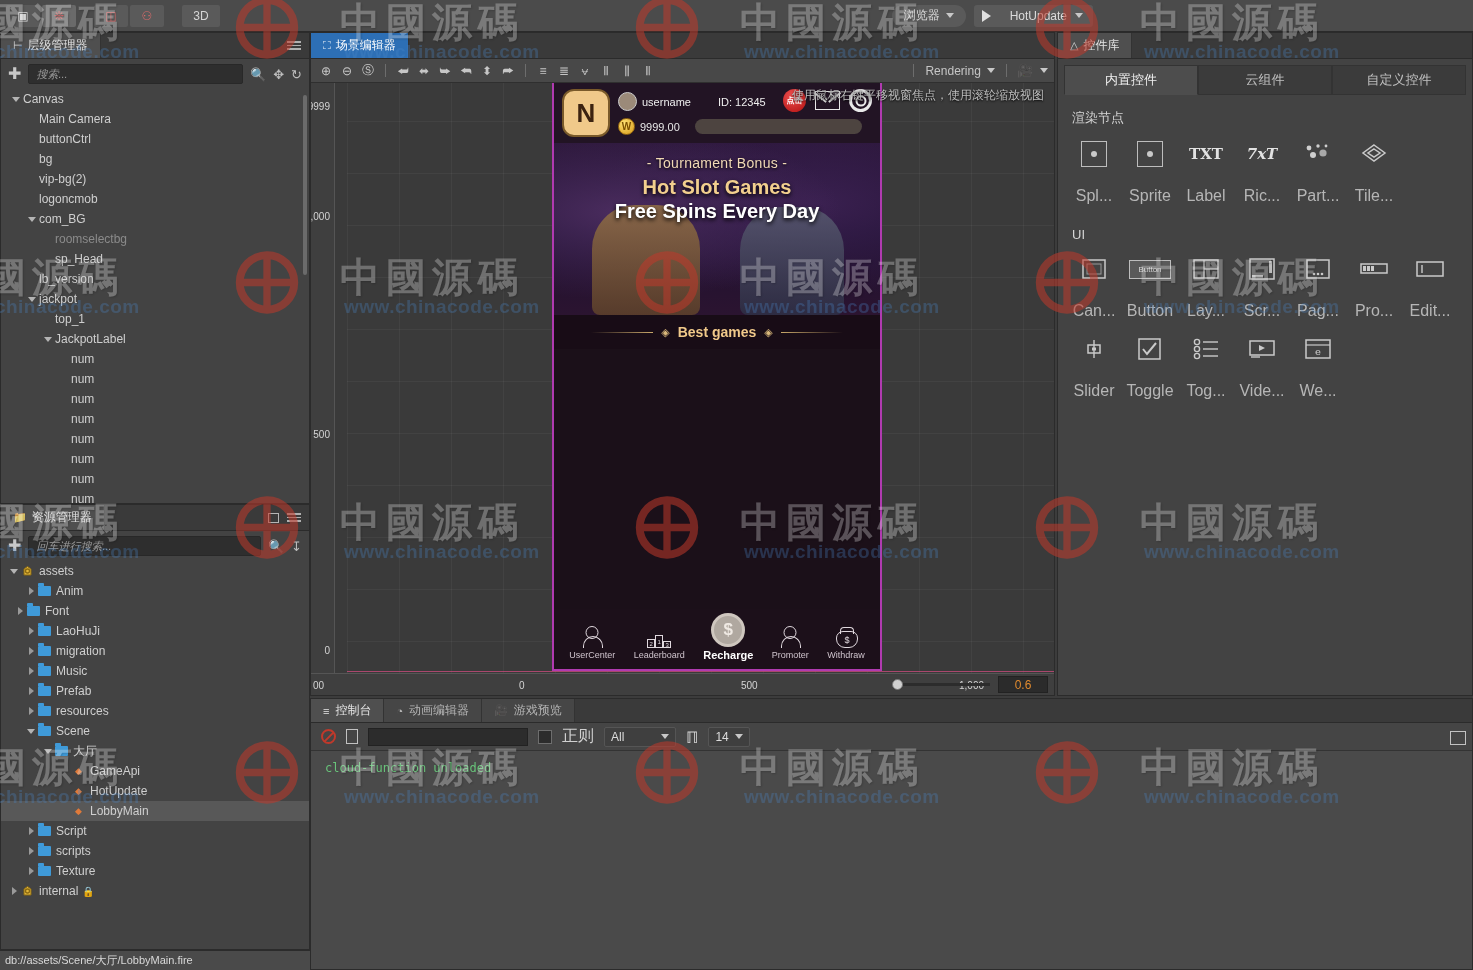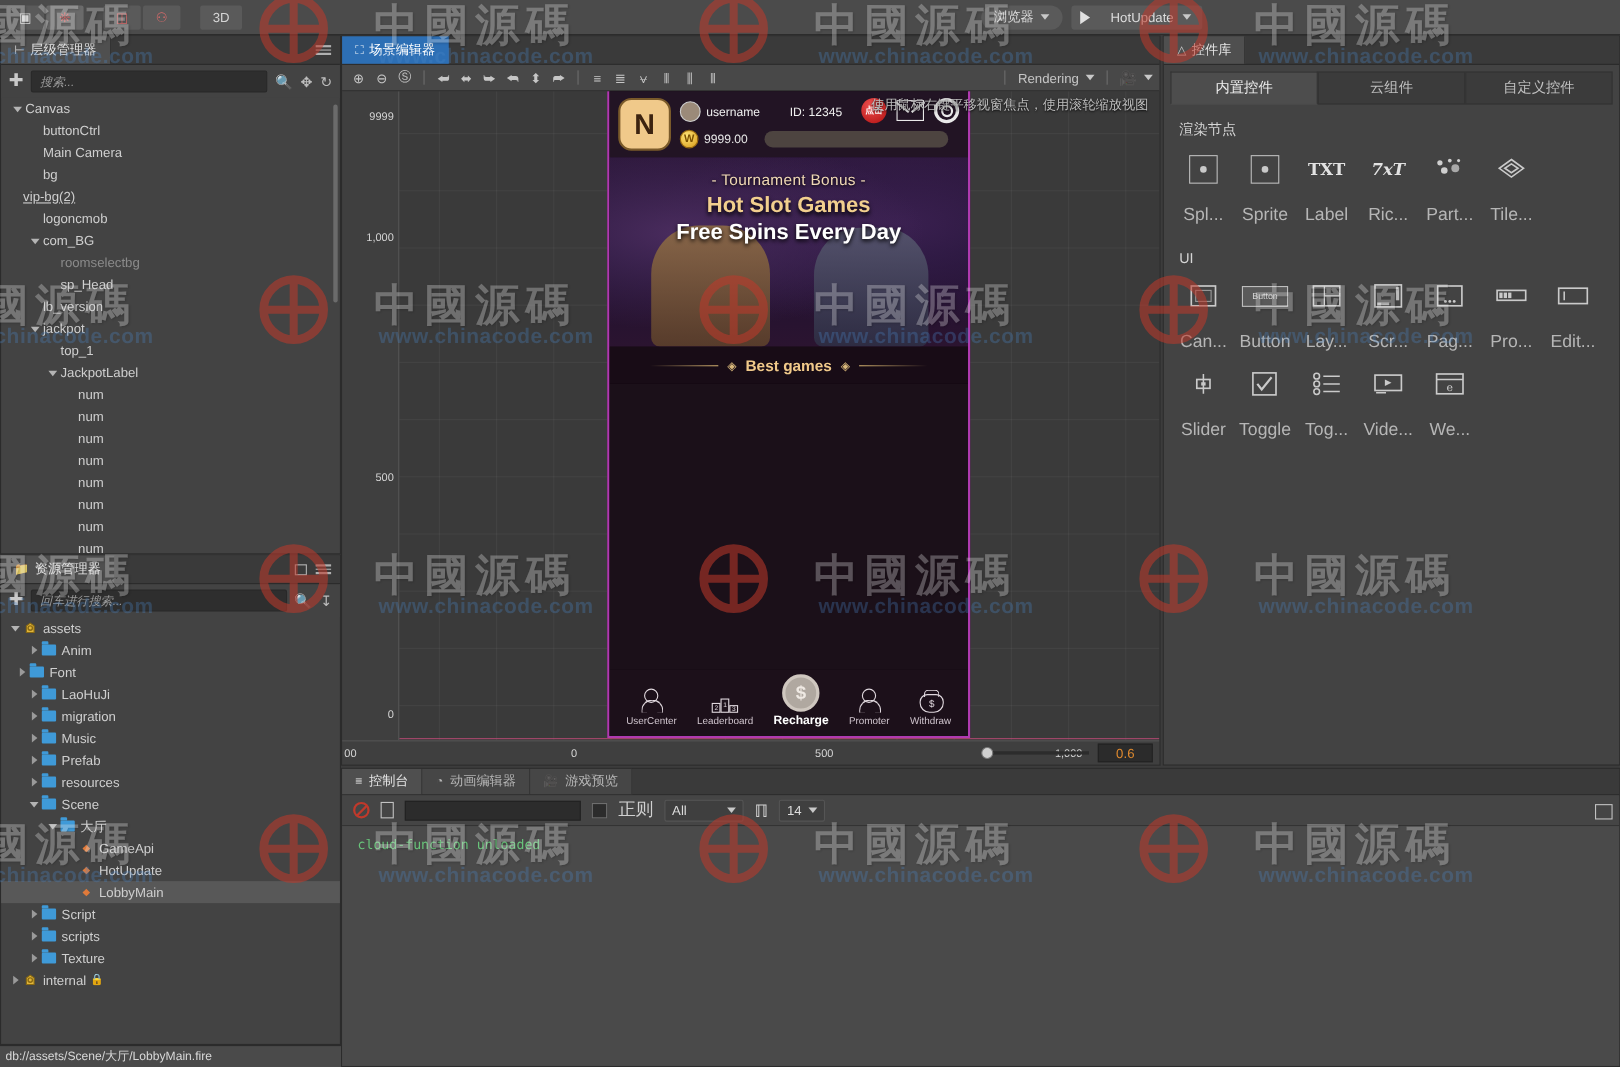--- a/index.html
+++ b/index.html
@@ -116,21 +116,21 @@
   #scene { position:absolute; left:310px; top:32px; width:745px; height:664px; background:#3a3a3a; border:1px solid #2b2b2b; }
   #scene-toolbar {
     position:absolute; left:0; top:26px; height:24px; width:100%;
     background:#484848; display:flex; align-items:center; gap:3px; padding:0 6px;
     border-bottom:1px solid #2f2f2f;
   }
   .st-ico { width:18px;height:18px; display:flex;align-items:center;justify-content:center; cursor:pointer; color:#c6c6c6; }
   .st-div { width:1px;height:13px;background:#6d6d6d;margin:0 5px; }
   .st-right { margin-left:auto; display:flex;align-items:center;gap:6px; font-size:12px;color:#c6c6c6; }
   #viewport { position:absolute; left:0; top:50px; right:0; bottom:0; background:#3a3a3a; overflow:hidden; }
-  #rulerV { position:absolute; left:0; top:0; width:52px; bottom:22px; background:#3f3f3f; border-right:1px solid #555; z-index:6; }
+  #rulerV { position:absolute; left:0; top:0; width:24px; bottom:22px; background:#3f3f3f; border-right:1px solid #555; z-index:6; }
   #rulerH { position:absolute; left:0; bottom:0; right:0; height:22px; background:#3f3f3f; border-top:1px solid #555; z-index:6; }
   .rtickv { position:absolute; right:4px; font-size:10px; color:#d4d4d4; }
   .rtickh { position:absolute; bottom:4px; font-size:10px; color:#d4d4d4; }
   #canvasArea { position:absolute; left:36px; top:0; right:0; bottom:22px; overflow:hidden;
     background-image: linear-gradient(rgba(255,255,255,.045) 1px, transparent 1px),
                       linear-gradient(90deg, rgba(255,255,255,.045) 1px, transparent 1px);
     background-size: 52px 52px; background-position: 0 -14px;
   }
   .hint { position:absolute; right:10px; top:4px; font-size:12px; color:#bfbfbf; z-index:8; text-shadow:0 1px 2px #000; }
   #zoomctl { position:absolute; right:6px; bottom:2px; display:flex; align-items:center; gap:8px; z-index:9; }
@@ -302,31 +302,31 @@
     </div>
     <div class="tree" id="hier-tree" style="top:56px;bottom:0;">
         <div class="tnode" style="padding-left: 8px;">
           <span class="tw">
             <i class="tri-d"></i>
           </span>
           <span>Canvas</span>
         </div>
         <div class="tnode" style="padding-left: 24px;">
           <span class="tw"></span>
+          <span>Main Camera</span>
+        </div>
+        <div class="tnode" style="padding-left: 24px;">
+          <span class="tw"></span>
           <span>buttonCtrl</span>
         </div>
         <div class="tnode" style="padding-left: 24px;">
           <span class="tw"></span>
-          <span>Main Camera</span>
+          <span>bg</span>
         </div>
         <div class="tnode" style="padding-left: 24px;">
-          <span class="tw"></span>
-          <span>bg</span>
-        </div>
-        <div class="tnode" style="padding-left: 6px; text-decoration: underline;">
           <span class="tw"></span>
           <span>vip-bg(2)</span>
         </div>
         <div class="tnode" style="padding-left: 24px;">
           <span class="tw"></span>
           <span>logoncmob</span>
         </div>
         <div class="tnode" style="padding-left: 24px;">
           <span class="tw">
             <i class="tri-d"></i>

